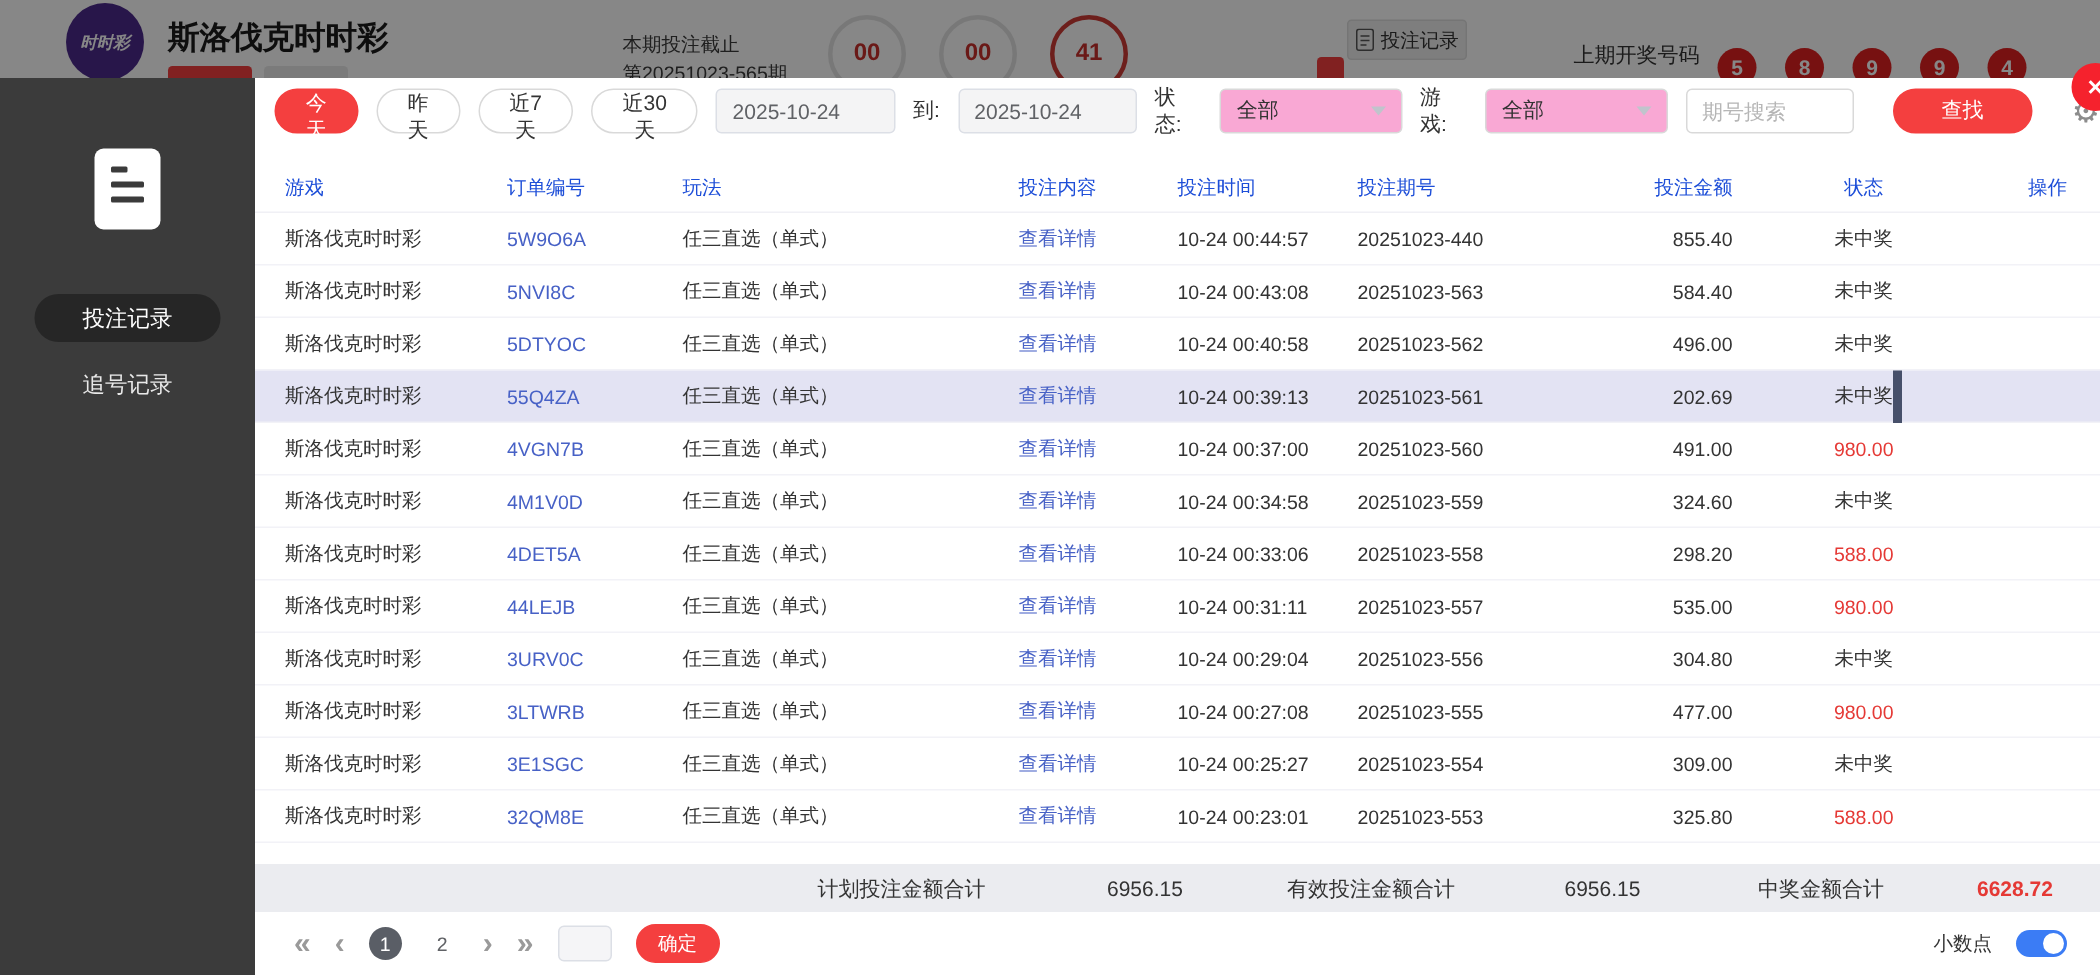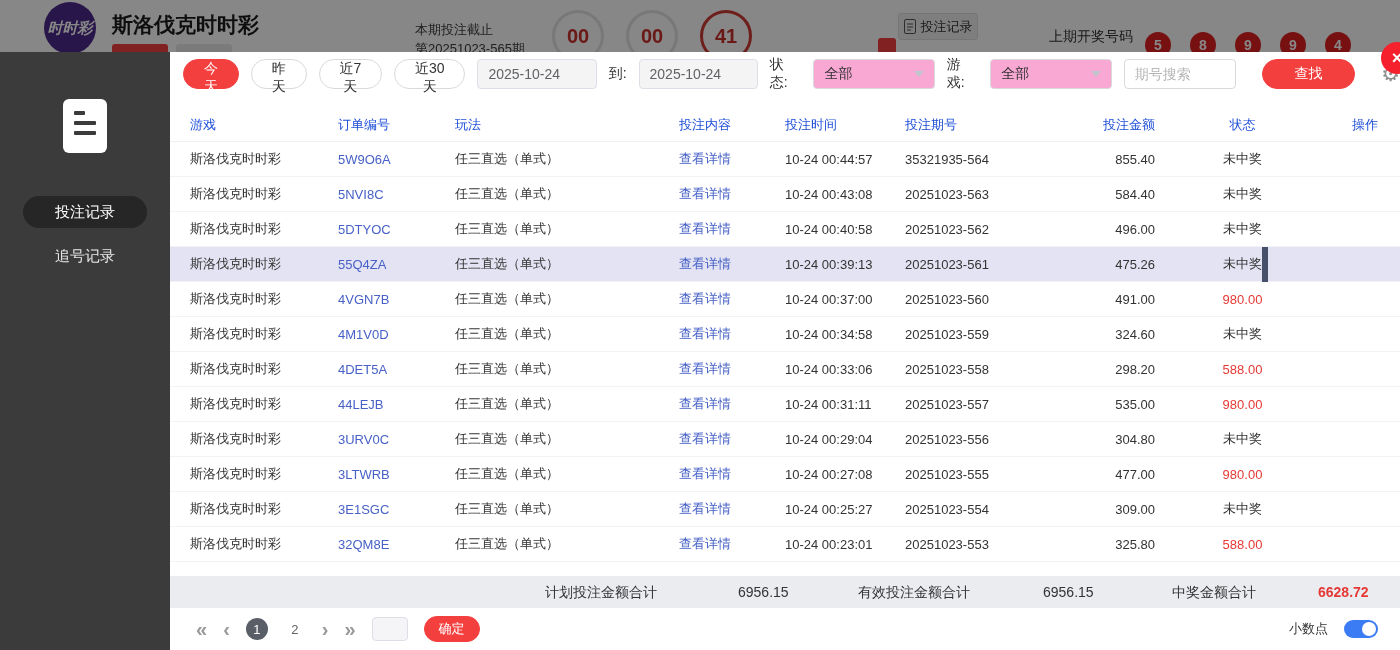--- a/index.html
+++ b/index.html
@@ -4,30 +4,30 @@
 <style>
   * { margin:0; padding:0; box-sizing:border-box; }
   html,body { width:1400px; height:650px; overflow:hidden; background:#fff;
     font-family:"Liberation Sans","DejaVu Sans",sans-serif; }
   :root { --accent:#f43f3f; --link:#4761c6; --win:#e53935; --toggle:#3b7cf5; --ball:#e02020; }
 
   
   .app-bg { position:absolute; inset:0; background:#fff; z-index:1; }
   .app-header { position:absolute; top:0; left:0; right:0; height:96px; background:#fff; }
   .logo { position:absolute; left:44px; top:2px; width:52px; height:52px; border-radius:50%;
-    background:#4d2b8c; color:#fff; font-size:15px; font-style:italic; font-weight:bold;
+    background:#4d2b8c; color:#fff; font-size:11px; font-style:italic; font-weight:bold;
     display:flex; align-items:center; justify-content:center; text-align:center; }
   .app-title { position:absolute; left:112px; top:11px; font-size:21px; font-weight:bold; color:#1c1c1c; }
   .sub-btn { position:absolute; top:44px; height:20px; width:56px; border-radius:3px; border:none; }
   .sub-btn.red { left:112px; background:var(--accent); }
   .sub-btn.gray { left:176px; background:#e9e9e9; }
   .deadline { position:absolute; left:415px; top:20px; font-size:13px; color:#3c3c3c; line-height:19px; }
   .countdown { position:absolute; left:552px; top:10px; display:flex; gap:22px; }
   .cd-circle { width:52px; height:52px; border-radius:50%; background:#fff; border:3px solid #e3e3e3;
-    color:#c9302c; font-size:20px; font-weight:bold; display:flex; align-items:center; justify-content:center; }
+    color:#c9302c; font-size:16px; font-weight:bold; display:flex; align-items:center; justify-content:center; }
   .cd-circle.active { border-color:#cf3b36; }
   .mini-red { position:absolute; left:878px; top:38px; width:18px; height:18px; border-radius:3px; background:var(--accent); }
   .record-btn { position:absolute; left:898px; top:13px; width:80px; height:27px; background:#efefef;
     border:1px solid #ddd; border-radius:3px; font-size:13px; color:#333; display:flex;
     align-items:center; justify-content:center; gap:5px; cursor:pointer; }
   .lastdraw-label { position:absolute; left:1049px; top:28px; font-size:14px; color:#333; }
   .balls { position:absolute; left:1145px; top:32px; display:flex; gap:19px; }
   .ball { width:26px; height:26px; border-radius:50%; background:var(--ball); color:#fff;
     font-size:14px; font-weight:bold; display:flex; align-items:center; justify-content:center; }
 
@@ -187,21 +187,21 @@
     <span class="c9">操作</span>
   </div>
 
   <div>
       <div class="trow">
     <span class="td c1">斯洛伐克时时彩</span>
     <span class="td c2 link">5W9O6A</span>
     <span class="td c3">任三直选（单式）</span>
     <span class="td c4"><a class="link">查看详情</a></span>
     <span class="td c5">10-24 00:44:57</span>
-    <span class="td c6">35321935-564</span>
+    <span class="td c6">20251023-440</span>
     <span class="td c7">855.40</span>
     <span class="td c8">未中奖</span>
     <span class="td c9"></span>
   </div>
       <div class="trow">
     <span class="td c1">斯洛伐克时时彩</span>
     <span class="td c2 link">5NVI8C</span>
     <span class="td c3">任三直选（单式）</span>
     <span class="td c4"><a class="link">查看详情</a></span>
     <span class="td c5">10-24 00:43:08</span>
@@ -221,21 +221,21 @@
     <span class="td c8">未中奖</span>
     <span class="td c9"></span>
   </div>
       <div class="trow hl">
     <span class="td c1">斯洛伐克时时彩</span>
     <span class="td c2 link">55Q4ZA</span>
     <span class="td c3">任三直选（单式）</span>
     <span class="td c4"><a class="link">查看详情</a></span>
     <span class="td c5">10-24 00:39:13</span>
     <span class="td c6">20251023-561</span>
-    <span class="td c7">475.26</span>
+    <span class="td c7">202.69</span>
     <span class="td c8">未中奖</span>
     <span class="td c9"></span>
   </div>
       <div class="trow">
     <span class="td c1">斯洛伐克时时彩</span>
     <span class="td c2 link">4VGN7B</span>
     <span class="td c3">任三直选（单式）</span>
     <span class="td c4"><a class="link">查看详情</a></span>
     <span class="td c5">10-24 00:37:00</span>
     <span class="td c6">20251023-560</span>

